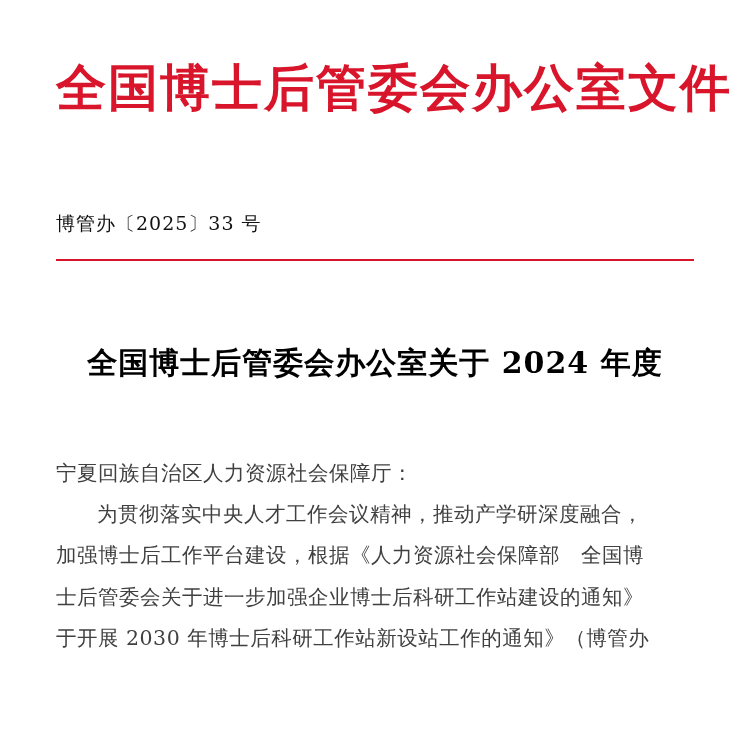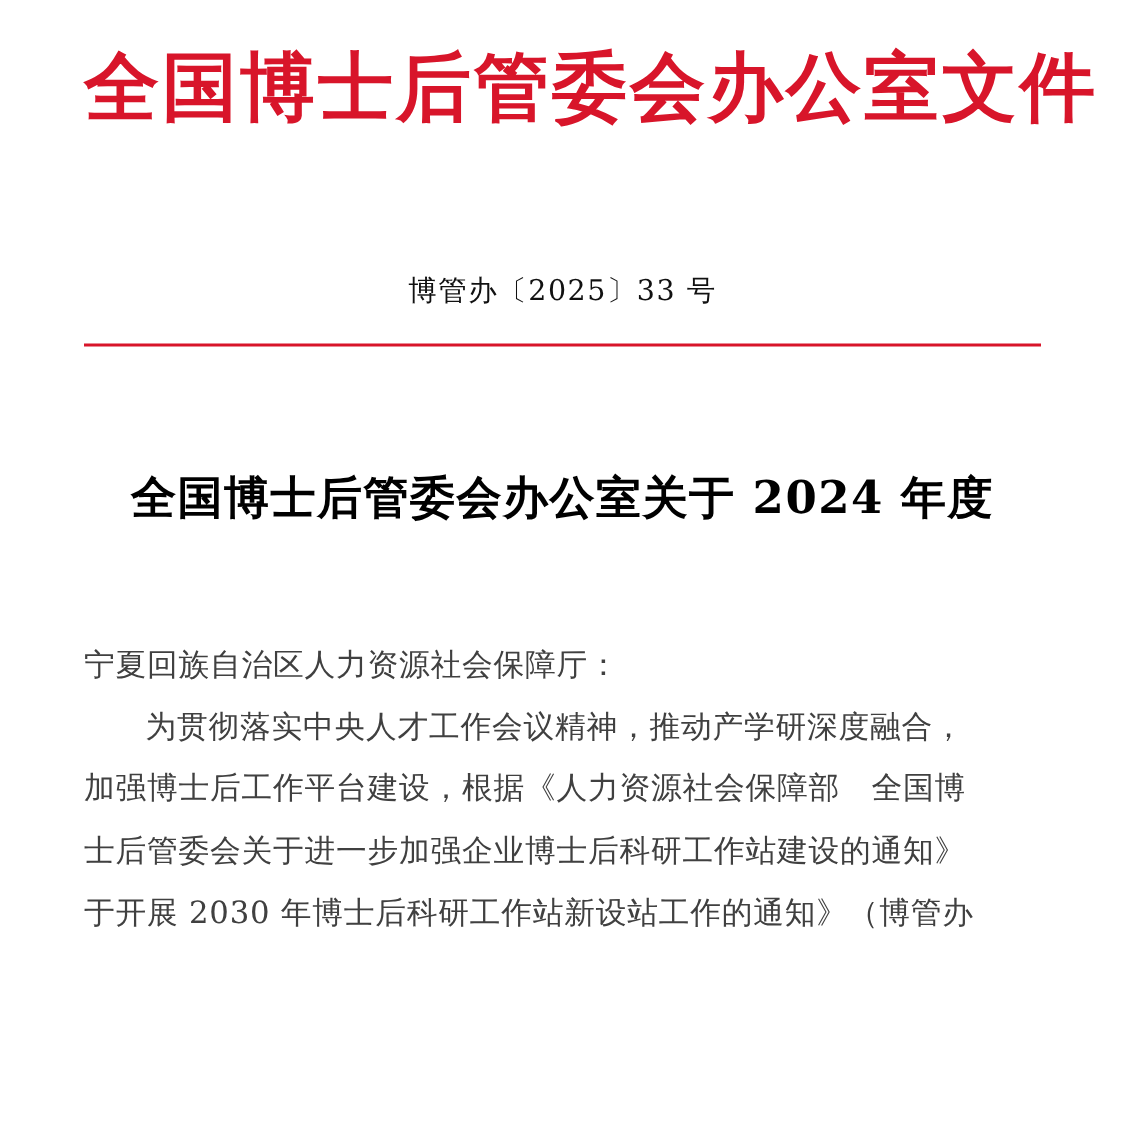--- a/index.html
+++ b/index.html
@@ -23,25 +23,25 @@
     padding: 0 56px;
   }
   .doc-header {
     text-align: center;
     color: #d8152a;
     font-family: "DejaVu Serif", "Liberation Serif", serif;
     font-weight: bold;
     font-size: 50px;
     letter-spacing: 2px;
     line-height: 1.1;
-    padding-top: 30px;
+    padding-top: 60px;
     white-space: nowrap;
   }
   .doc-number {
-    text-align: center;
+    text-align: left;
     font-size: 19px;
     letter-spacing: 1px;
     margin-top: 96px;
     color: #111111;
     font-family: "DejaVu Serif", "Liberation Serif", serif;
   }
   .red-rule {
     margin-top: 22px;
     height: 2px;
     background: #d8152a;

